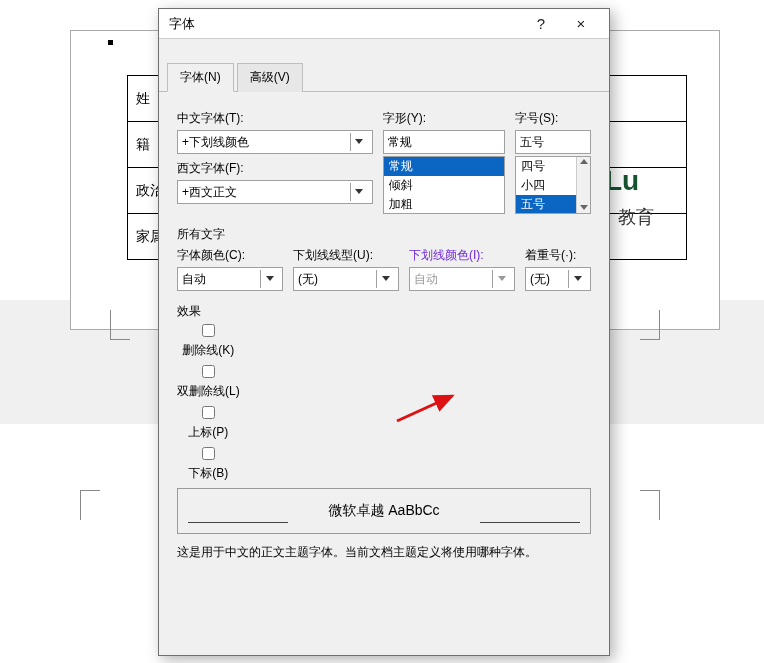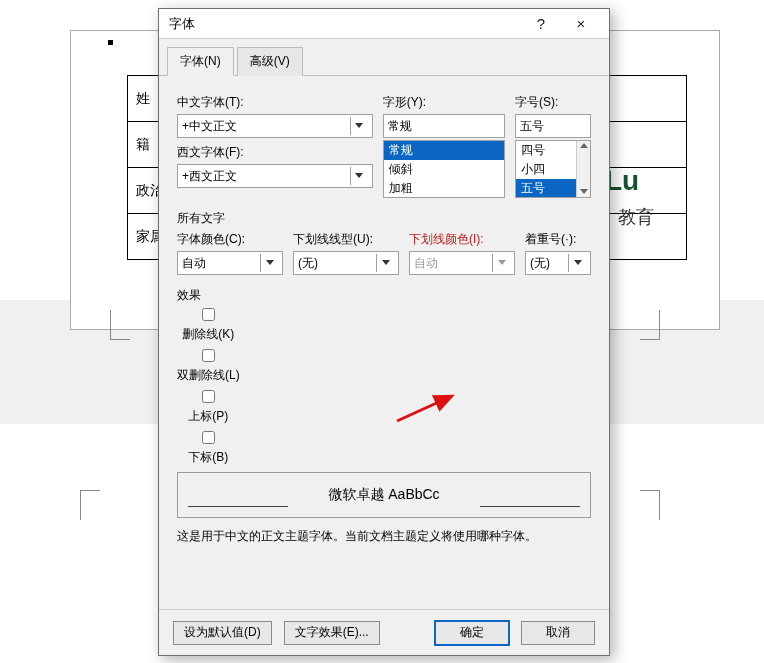--- a/index.html
+++ b/index.html
@@ -64,21 +64,21 @@
   .titlebar {
     height:30px; background:#fff; display:flex; align-items:center;
     padding:0 8px 0 10px; border-bottom:1px solid #d0d0d0;
   }
   .titlebar .title { flex:1; font-size:13px; }
   .titlebar .tbtn {
     width:40px; height:30px; display:flex; align-items:center; justify-content:center;
     font-size:15px; color:#222;
   }
   .tabs {
-    display:flex; padding:7px 8px 0 8px; border-bottom:1px solid #bdbdbd;
+    display:flex; padding:23px 8px 0 8px; border-bottom:1px solid #bdbdbd;
     background:#f0f0f0;
   }
   .tab {
     padding:5px 12px; border:1px solid #bdbdbd; border-bottom:none;
     background:#e7e7e7; margin-right:3px; position:relative; top:1px;
   }
   .tab.active { background:#f0f0f0; border-bottom:1px solid #f0f0f0; }
   .body {
     flex:1; padding:12px 18px 0 18px; overflow:hidden;
   }
@@ -184,21 +184,21 @@
     <div class="tab active"><span>字体(N)</span></div>
     <div class="tab"><span>高级(V)</span></div>
   </div>
 
   <div class="body">
 
     <div class="row">
       <div style="flex:1.6">
         <label class="lbl">中文字体(T):</label>
         <div class="combo">
-          <span>+中文正文</span>
+          <span>+下划线颜色</span>
           <span class="combo-arrow">
               <svg viewBox="0 0 8 6">
                 <path d="M0 0 L4 5 L8 0" fill="#333"></path>
               </svg>
             </span>
         </div>
         <label class="lbl">西文字体(F):</label>
         <div class="combo">
           <span>+西文正文</span>
           <span class="combo-arrow">
@@ -258,21 +258,21 @@
         <div class="combo">
           <span>(无)</span>
           <span class="combo-arrow">
               <svg viewBox="0 0 8 6">
                 <path d="M0 0 L4 5 L8 0" fill="#333"></path>
               </svg>
             </span>
         </div>
       </div>
       <div style="flex:1">
-        <div class="col-lbl" style="color:#b91c1c">下划线颜色(I):</div>
+        <div class="col-lbl" style="color:#6d28d9">下划线颜色(I):</div>
         <div class="combo" style="color:#999">
           <span>自动</span>
           <span class="combo-arrow">
               <svg viewBox="0 0 8 6">
                 <path d="M0 0 L4 5 L8 0" fill="#999"></path>
               </svg>
             </span>
         </div>
       </div>
       <div style="width:66px">
@@ -310,35 +310,20 @@
       </div>
     </div>
 
     <div class="preview-box">
       <span>微软卓越  AaBbCc</span>
     </div>
 
     <div class="hint">这是用于中文的正文主题字体。当前文档主题定义将使用哪种字体。</div>
   </div>
 
-  <div class="btnbar">
-    <div class="btn">
-        <span>设为默认值(D)</span>
-      </div>
-    <div class="btn">
-        <span>文字效果(E)...</span>
-      </div>
-    <div class="spacer"></div>
-    <div class="btn primary">
-        <span>确定</span>
-      </div>
-    <div class="btn">
-        <span>取消</span>
-      </div>
-  </div>
 </div>
 
 <svg class="arrow-annot" width="70" height="40">
   <defs>
       <marker id="ah" markerWidth="8" markerHeight="8" refX="6" refY="3" orient="auto">
         <path d="M0 0 L7 3 L0 6 Z" fill="#d11"></path>
       </marker>
     </defs>
   <line x1="5" y1="35" x2="60" y2="10" stroke="#d11" stroke-width="3" marker-end="url(#ah)"></line>
 </svg>

